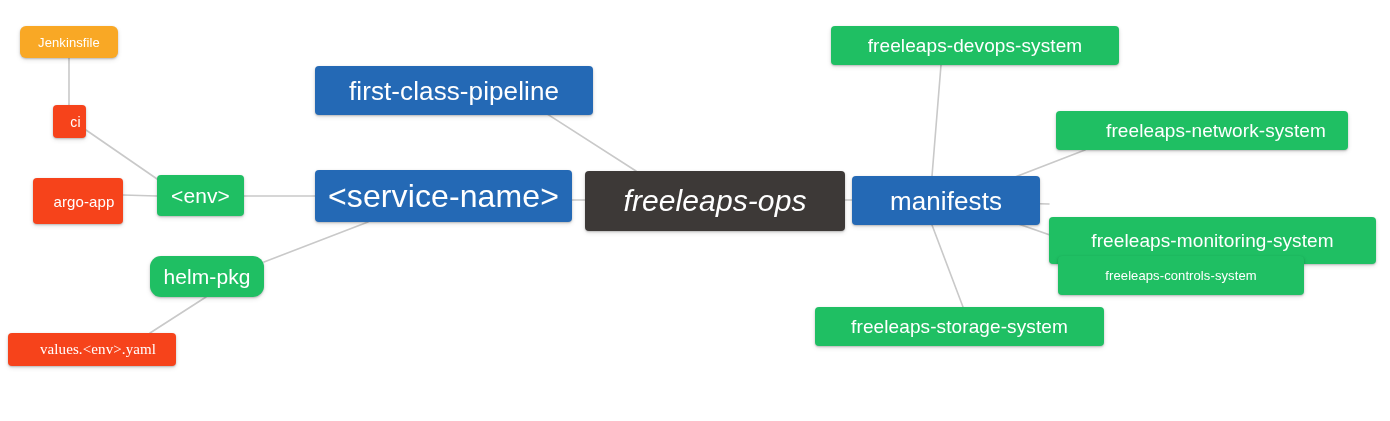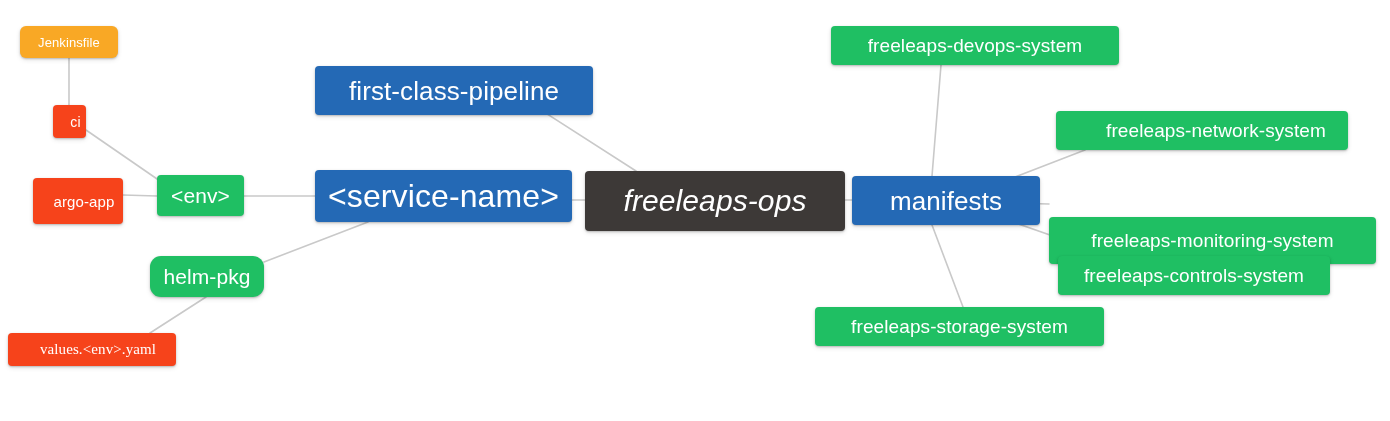--- a/index.html
+++ b/index.html
@@ -73,16 +73,16 @@
       <div class="node green" style="left: 157px; top: 175px; width: 87px; height: 41px; font-size: 21px;">&lt;env&gt;</div>
       <div class="node green" style="left: 150px; top: 256px; width: 114px; height: 41px; font-size: 21px; border-radius: 11px;">helm-pkg</div>
       <div class="node red" style="left: 8px; top: 333px; width: 168px; height: 33px; font-size: 15px; font-family: Liberation Serif, serif;">values.&lt;env&gt;.yaml</div>
       <div class="node blue" style="left: 315px; top: 38px; width: 278px; height: 49px; font-size: 26px; margin-top: 28px;">first-class-pipeline</div>
       <div class="node blue" style="left: 315px; top: 170px; width: 257px; height: 52px; font-size: 32px;">&lt;service-name&gt;</div>
       <div class="node root" style="left: 585px; top: 171px; width: 260px; height: 60px; font-size: 30px;">freeleaps-ops</div>
       <div class="node blue" style="left: 852px; top: 176px; width: 188px; height: 49px; font-size: 26px;">manifests</div>
       <div class="node green" style="left: 799px; top: 26px; width: 288px; height: 39px; font-size: 19px; margin-left: 32px;">freeleaps-devops-system</div>
       <div class="node green" style="left: 1056px; top: 111px; width: 292px; height: 39px; font-size: 19px; padding-left: 28px;">freeleaps-network-system</div>
       <div class="node green" style="left: 1049px; top: 185px; width: 327px; height: 47px; font-size: 19px; margin-top: 32px;">freeleaps-monitoring-system</div>
-      <div class="node green" style="left: 1058px; top: 256px; width: 272px; height: 39px; font-size: 19px;">freeleaps-controls-system</div>
+      <div class="node green" style="left: 1058px; top: 256px; width: 246px; height: 39px; font-size: 13px;">freeleaps-controls-system</div>
       <div class="node green" style="left: 815px; top: 307px; width: 289px; height: 39px; font-size: 19px;">freeleaps-storage-system</div>
     </div>
 </div>
 
 </body></html>

